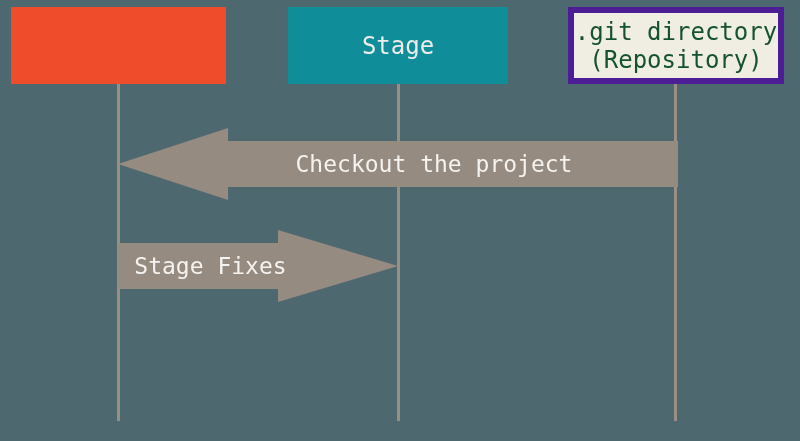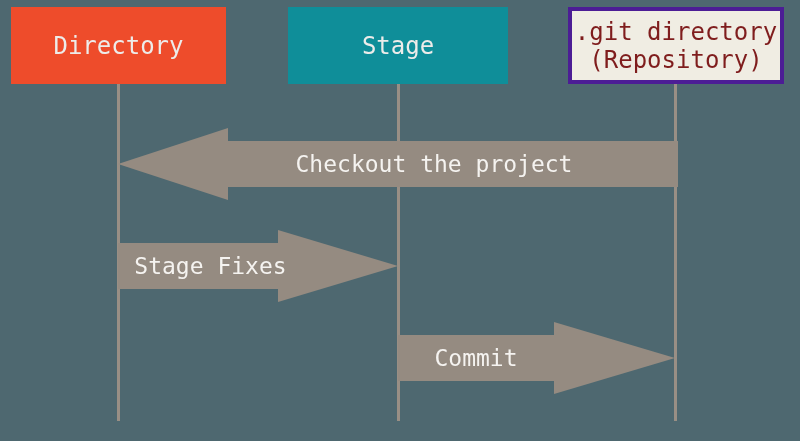--- a/index.html
+++ b/index.html
@@ -24,21 +24,21 @@
     align-items: center;
     text-align: center;
     font-size: 24px;
     line-height: 28px;
     color: #EDECEA;
     letter-spacing: 0;
   }
   .hbox-working { left: 11px;  width: 215px; background: #EE4C2B; }
   .hbox-staging { left: 288px; width: 220px; background: #0F8E99; }
   .hbox-repo    { left: 568px; width: 216px; background: #F0EDE3;
-                  color: #7f1d1d; border: 4px solid #4c1d95; }
+                  color: #14532d; border: 6px solid #4c1d95; }
 
   
   .lifeline {
     position: absolute;
     top: 84px;
     width: 3px;
     height: 337px;
     background: #998F85;
   }
   .lifeline-working { left: 117px; }
@@ -89,21 +89,20 @@
   .arrow-commit .body { left: 0; width: 156px; }
   .arrow-commit .head { left: 156px; border-left: 121px solid #958B81; }
   .arrow-commit .label { left: 0; width: 156px; }
 </style>
 </head>
 <body>
 
 <div class="stage">
 
   <div class="hbox hbox-working">
-    <span>Directory</span>
   </div>
   <div class="hbox hbox-staging">
     <span>Stage</span>
   </div>
   <div class="hbox hbox-repo">
     <span>.git directory</span>
     <span>(Repository)</span>
   </div>
 
   <div class="lifeline lifeline-working"></div>
@@ -115,19 +114,14 @@
     <div class="head"></div>
     <div class="label">Checkout the project</div>
   </div>
 
   <div class="arrow arrow-stage">
     <div class="body"></div>
     <div class="head"></div>
     <div class="label">Stage Fixes</div>
   </div>
 
-  <div class="arrow arrow-commit">
-    <div class="body"></div>
-    <div class="head"></div>
-    <div class="label">Commit</div>
-  </div>
 
 </div>
 
 </body></html>

